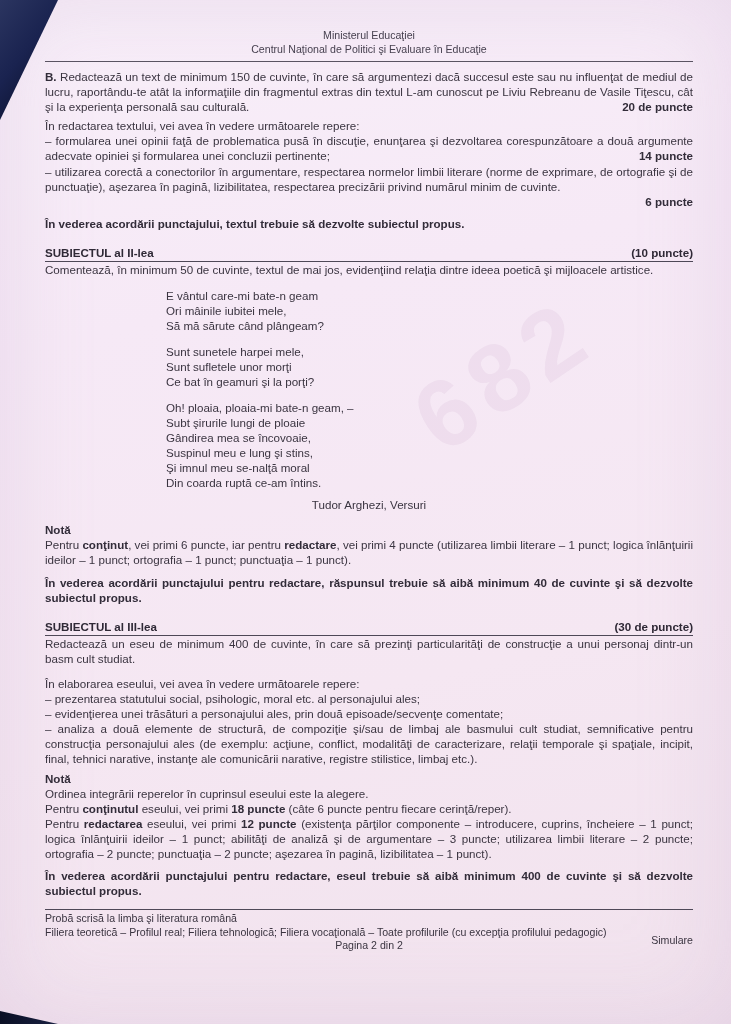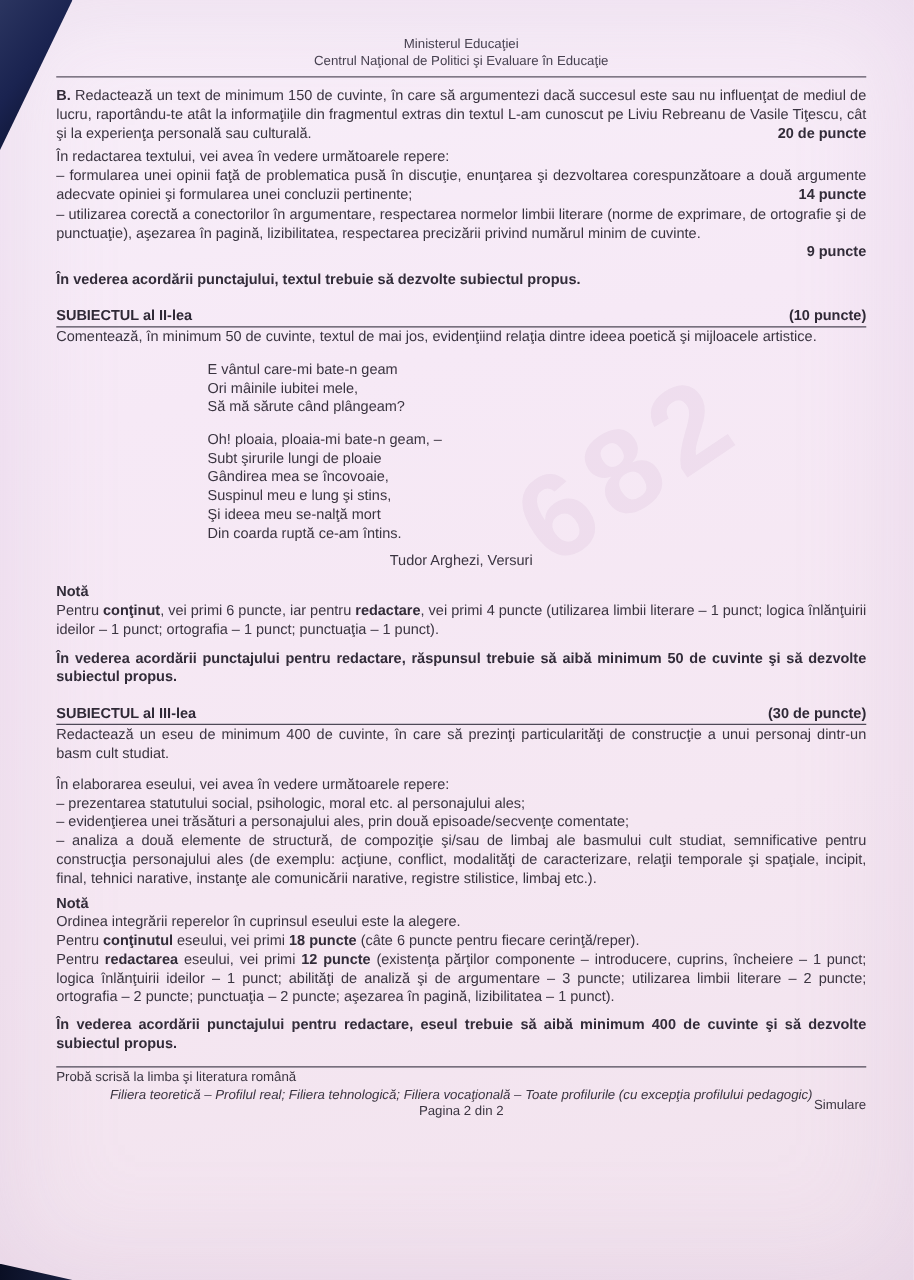--- a/index.html
+++ b/index.html
@@ -54,21 +54,21 @@
   .poem{margin-top:11px;padding-left:121px;line-height:15px;}
   .stanza{margin-bottom:11px;}
   .stanza:last-child{margin-bottom:0;}
   .author{text-align:center;margin-top:7px;}
   .footer{
     border-top:1.5px solid #4e4857;margin-top:11px;padding-top:2px;
     font-size:10.6px;line-height:13.5px;
   }
   .footer-row{display:flex;justify-content:space-between;gap:48px;}
   .session{position:relative;top:22px;}
-  .tracks{font-style:italic;text-align:center;}
+  .tracks{}
   .pageno{text-align:center;}
 </style>
 </head>
 <body>
 
 <div class="page">
   <div class="corner-tl"></div>
   <div class="corner-bl"></div>
   <div class="watermark">682</div>
 
@@ -77,52 +77,57 @@
     <div class="ministry">
       <div>Ministerul Educaţiei</div>
       <div>Centrul Naţional de Politici şi Evaluare în Educaţie</div>
     </div>
 
     <p class="para" style="margin-top:7px"><span class="b">B.</span><span> Redactează un text de minimum 150 de cuvinte, în care să argumentezi dacă succesul este sau nu influenţat de mediul de lucru, raportându-te atât la informaţiile din fragmentul extras din textul </span><span class="i">L-am cunoscut pe Liviu Rebreanu</span><span> de Vasile Tiţescu, cât şi la experienţa personală sau culturală.</span><span class="pts">20 de puncte</span></p>
 
     <p class="para mt4">În redactarea textului, vei avea în vedere următoarele repere:</p>
     <p class="para"><span>– formularea unei opinii faţă de problematica pusă în discuţie, enunţarea şi dezvoltarea corespunzătoare a două argumente adecvate opiniei şi formularea unei concluzii pertinente;</span><span class="pts">14 puncte</span></p>
     <p class="para">– utilizarea corectă a conectorilor în argumentare, respectarea normelor limbii literare (norme de exprimare, de ortografie şi de punctuaţie), aşezarea în pagină, lizibilitatea, respectarea precizării privind numărul minim de cuvinte.</p>
-    <p class="pts-line">9 puncte</p>
+    <p class="pts-line">6 puncte</p>
 
     <p class="para b mt7">În vederea acordării punctajului, textul trebuie să dezvolte subiectul propus.</p>
 
     <div class="sec-head">
       <span>SUBIECTUL al II-lea</span>
       <span>(10 puncte)</span>
     </div>
     <p class="para">Comentează, în minimum 50 de cuvinte, textul de mai jos, evidenţiind relaţia dintre ideea poetică şi mijloacele artistice.</p>
 
     <div class="poem">
       <div class="stanza">
         <div>E vântul care-mi bate-n geam</div>
         <div>Ori mâinile iubitei mele,</div>
         <div>Să mă sărute când plângeam?</div>
       </div>
       <div class="stanza">
+        <div>Sunt sunetele harpei mele,</div>
+        <div>Sunt sufletele unor morţi</div>
+        <div>Ce bat în geamuri şi la porţi?</div>
+      </div>
+      <div class="stanza">
         <div>Oh! ploaia, ploaia-mi bate-n geam, –</div>
         <div>Subt şirurile lungi de ploaie</div>
         <div>Gândirea mea se încovoaie,</div>
         <div>Suspinul meu e lung şi stins,</div>
-        <div>Şi ideea meu se-nalţă mort</div>
+        <div>Şi imnul meu se-nalţă moral</div>
         <div>Din coarda ruptă ce-am întins.</div>
       </div>
     </div>
 
     <p class="author"><span>Tudor Arghezi, </span><span class="i">Versuri</span></p>
 
     <p class="b mt10">Notă</p>
     <p class="para"><span>Pentru </span><span class="b">conţinut</span><span>, vei primi 6 puncte, iar pentru </span><span class="b">redactare</span><span>, vei primi 4 puncte (utilizarea limbii literare – 1 punct; logica înlănţuirii ideilor – 1 punct; ortografia – 1 punct; punctuaţia – 1 punct).</span></p>
 
-    <p class="para b mt7">În vederea acordării punctajului pentru redactare, răspunsul trebuie să aibă minimum 50 de cuvinte şi să dezvolte subiectul propus.</p>
+    <p class="para b mt7">În vederea acordării punctajului pentru redactare, răspunsul trebuie să aibă minimum 40 de cuvinte şi să dezvolte subiectul propus.</p>
 
     <div class="sec-head">
       <span>SUBIECTUL al III-lea</span>
       <span>(30 de puncte)</span>
     </div>
     <p class="para"><span>Redactează un eseu de minimum 400 de cuvinte, în care să prezinţi </span><span class="i">particularităţi de construcţie a unui personaj dintr-un basm cult studiat</span><span>.</span></p>
 
     <p class="para mt10">În elaborarea eseului, vei avea în vedere următoarele repere:</p>
     <p class="para">– prezentarea statutului social, psihologic, moral etc. al personajului ales;</p>
     <p class="para">– evidenţierea unei trăsături a personajului ales, prin două episoade/secvenţe comentate;</p>

